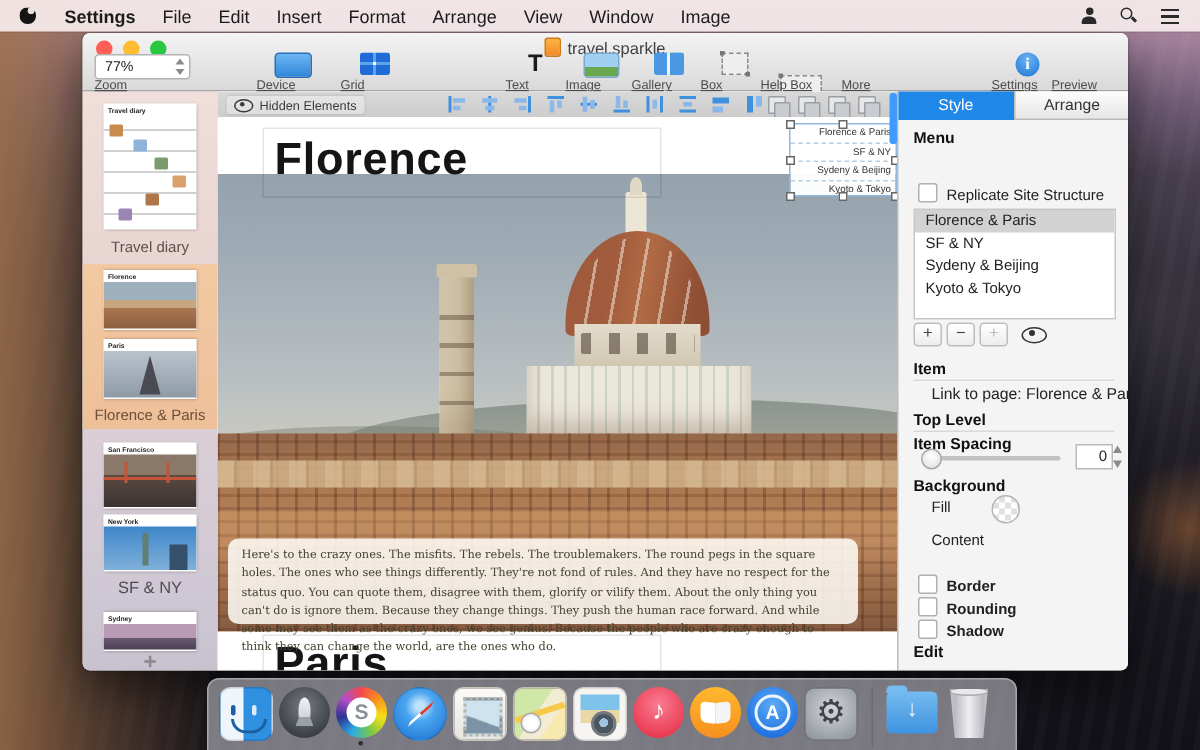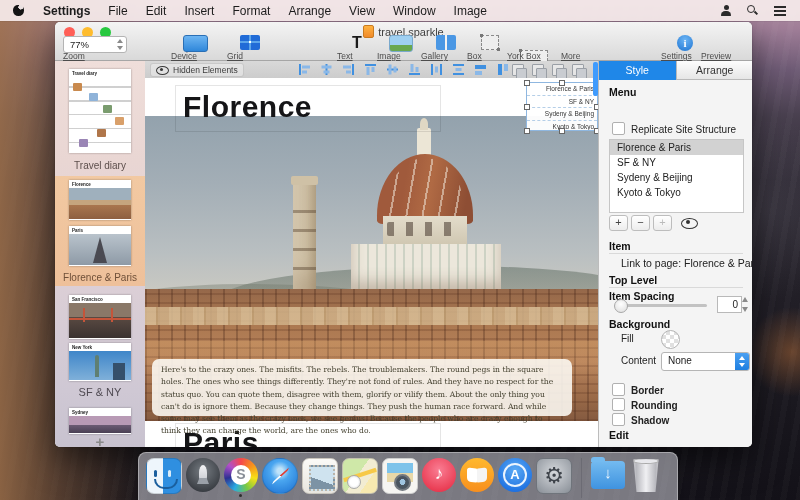--- a/index.html
+++ b/index.html
@@ -242,21 +242,21 @@
 
     <div class="ticon text-icon" style="left:297px;">T</div>
     <div class="tb-label" style="left:282px;top:29px;width:44px;">Text</div>
     <div class="ticon img-icon" style="left:334px;"></div>
     <div class="tb-label" style="left:322px;top:29px;width:48px;">Image</div>
     <div class="ticon gal-icon" style="left:381px;"></div>
     <div class="tb-label" style="left:366px;top:29px;width:50px;">Gallery</div>
     <div class="ticon box-icon" style="left:426px;"></div>
     <div class="tb-label" style="left:412px;top:29px;width:44px;">Box</div>
     <div class="ticon wbox-icon" style="left:465px;"></div>
-    <div class="tb-label" style="left:452px;top:29px;width:54px;">York Box</div>
+    <div class="tb-label" style="left:452px;top:29px;width:54px;">Help Box</div>
     <div class="ticon more-icon" style="left:518px;"></div>
     <div class="tb-label" style="left:506px;top:29px;width:44px;">More</div>
 
     <div class="ticon settings-icon" style="left:622px;">i</div>
     <div class="tb-label" style="left:606px;top:29px;width:48px;">Settings</div>
     <div class="ticon preview-icon" style="left:661px;"></div>
     <div class="tb-label" style="left:646px;top:29px;width:46px;">Preview</div>
   </div>
 
   <div id="sidebar">
@@ -452,21 +452,20 @@
     <div id="slider">
         <div class="knob"></div>
       </div>
     <div id="spacing-val">0</div>
     <div class="stepper"></div>
 
     <div class="sec-title" style="top:257px;">Background</div>
     <div style="position:absolute;left:22px;top:272px;font-size:10px;">Fill</div>
     <div id="fill-well"></div>
     <div style="position:absolute;left:22px;top:294px;font-size:10px;">Content</div>
-    <div id="content-dd"><span>None</span><span class="cap"></span></div>
 
     <div class="cb-row" style="top:322px;font-weight:bold;">
       <span class="cb"></span><span>Border</span>
     </div>
     <div class="cb-row" style="top:337px;font-weight:bold;">
       <span class="cb"></span><span>Rounding</span>
     </div>
     <div class="cb-row" style="top:352px;font-weight:bold;">
       <span class="cb"></span><span>Shadow</span>
     </div>

